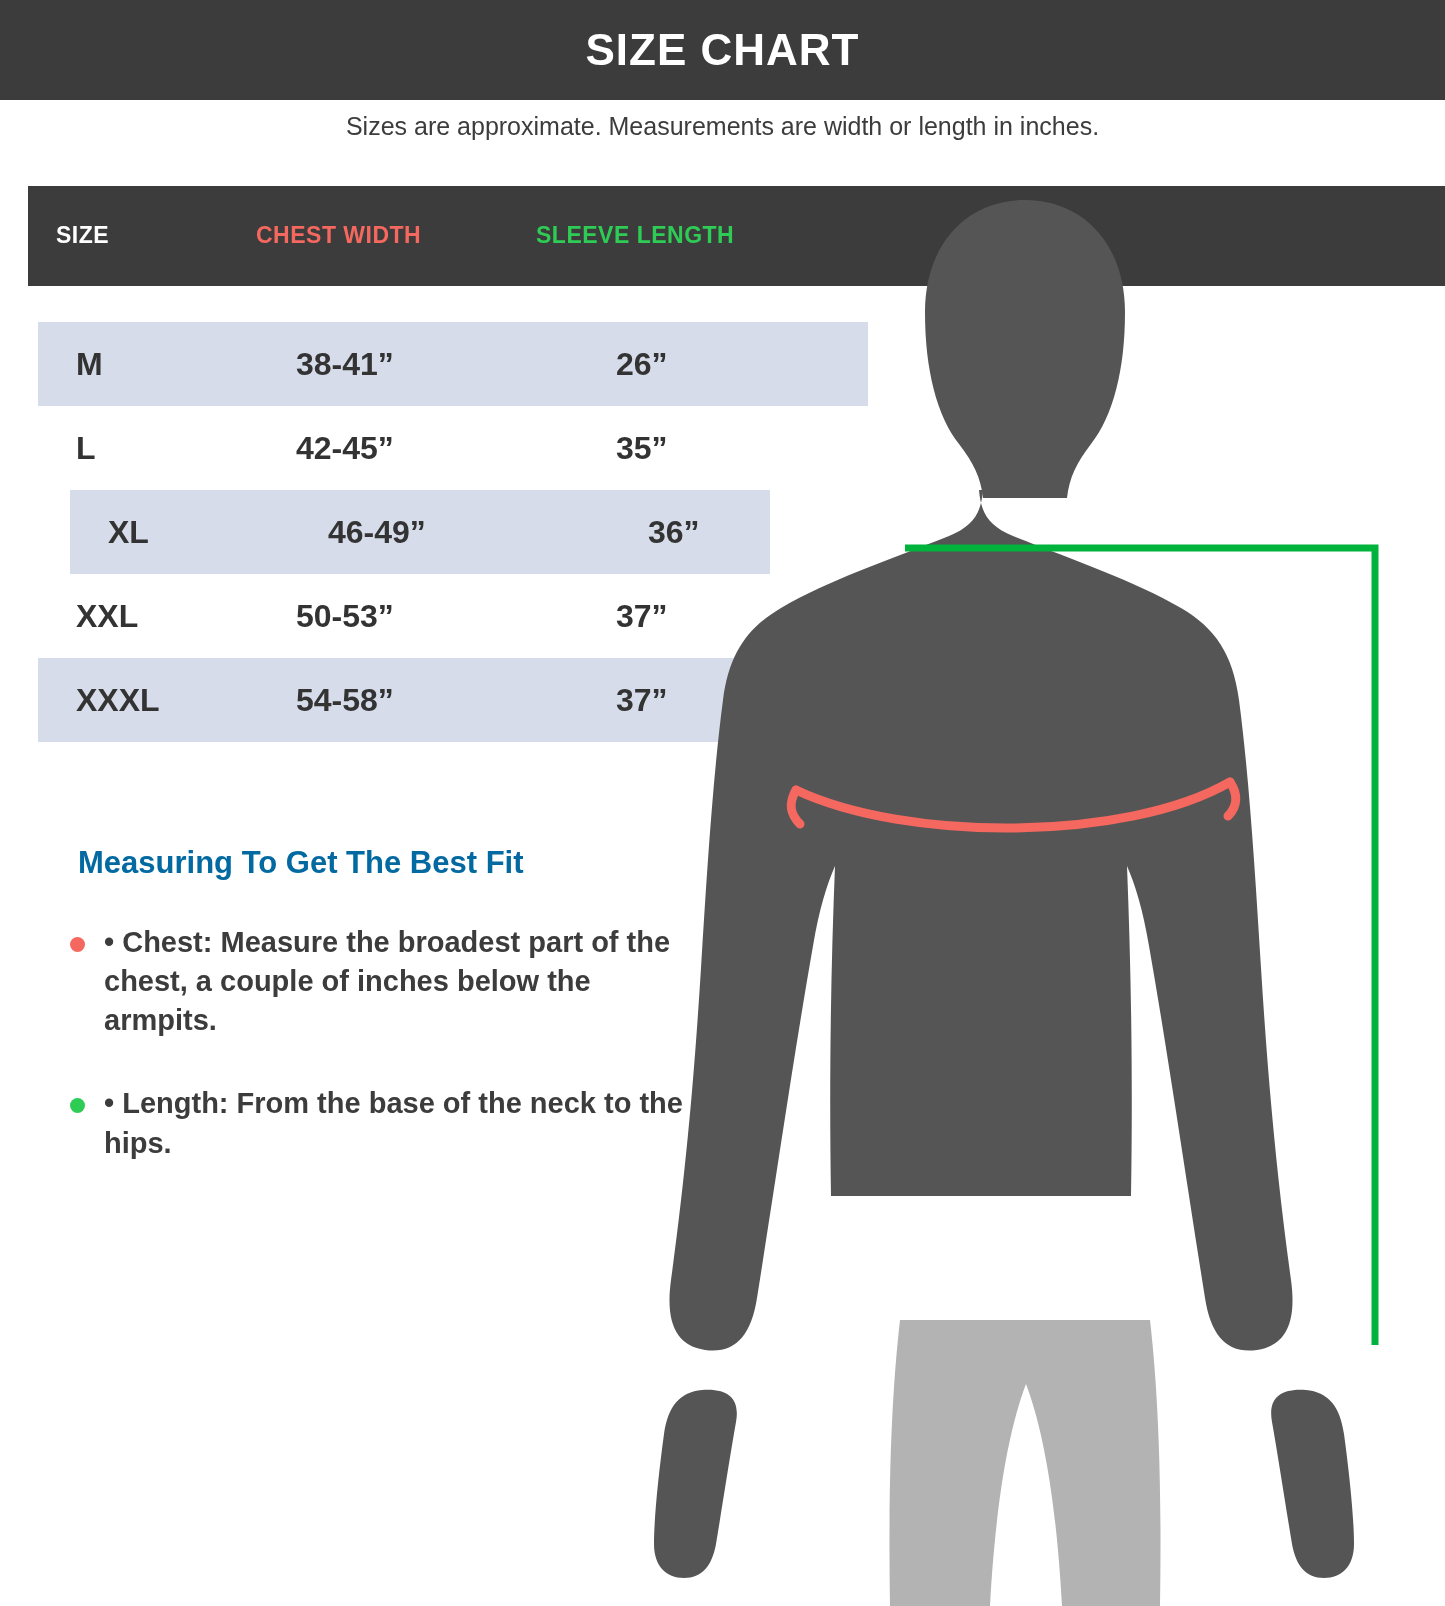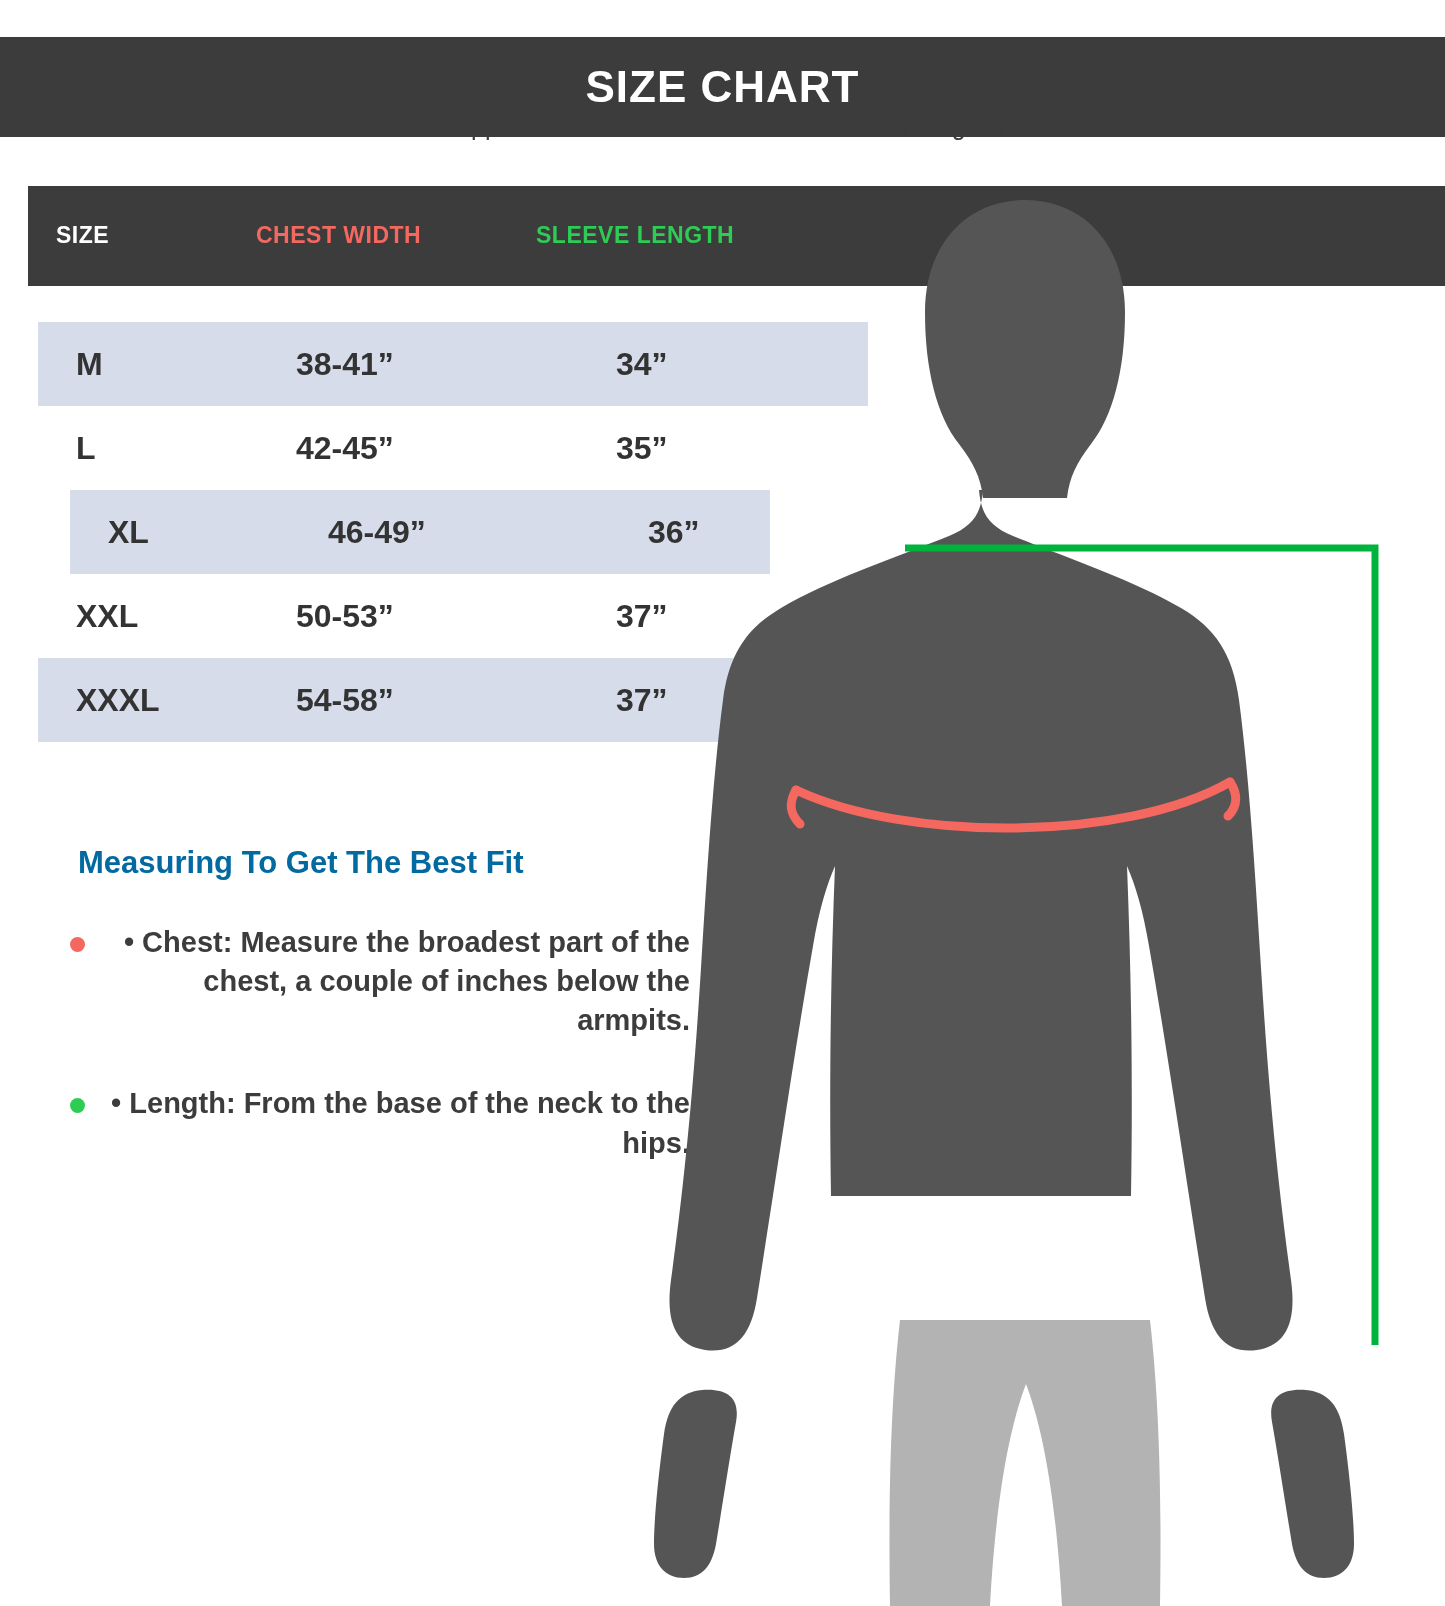--- a/index.html
+++ b/index.html
@@ -20,21 +20,20 @@
   .header-bar {
     position: absolute;
     left: 0;
     top: 0;
     width: 1445px;
     height: 100px;
     background: #3c3c3c;
     display: flex;
     align-items: center;
     justify-content: center;
-    margin-top: 37px;
   }
   .header-title {
     color: #ffffff;
     font-size: 44px;
     font-weight: bold;
     letter-spacing: 1px;
   }
 
   .subtitle {
     position: absolute;
@@ -112,21 +111,20 @@
     margin: 0 0 42px 8px;
   }
   .note {
     position: relative;
     font-size: 29px;
     font-weight: bold;
     line-height: 1.35;
     color: #3c3c3c;
     margin-bottom: 44px;
     padding-left: 34px;
-    text-align: right;
   }
   .note .bullet {
     position: absolute;
     left: 0;
     top: 14px;
     width: 15px;
     height: 15px;
     border-radius: 50%;
   }
   .bullet-chest { background: #f4685f; }
@@ -154,21 +152,21 @@
   <div class="th th-size">SIZE</div>
   <div class="th th-chest">CHEST WIDTH</div>
   <div class="th th-sleeve">SLEEVE LENGTH</div>
 </div>
 
 <div class="table-body">
 
   <div class="row shaded w1">
     <span class="cell cell-size">M</span>
     <span class="cell cell-chest">38-41”</span>
-    <span class="cell cell-sleeve">34”</span>
+    <span class="cell cell-sleeve">26”</span>
   </div>
 
   <div class="row w2">
     <span class="cell cell-size">L</span>
     <span class="cell cell-chest">42-45”</span>
     <span class="cell cell-sleeve">35”</span>
   </div>
 
   <div class="row shaded w3">
     <span class="cell cell-size">XL</span>

